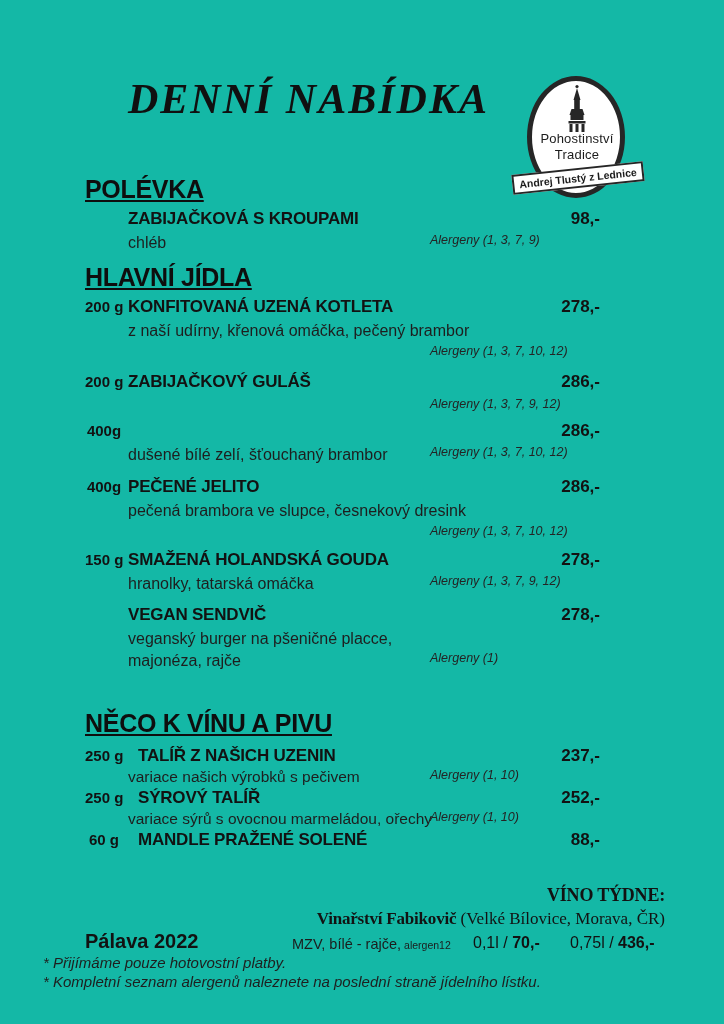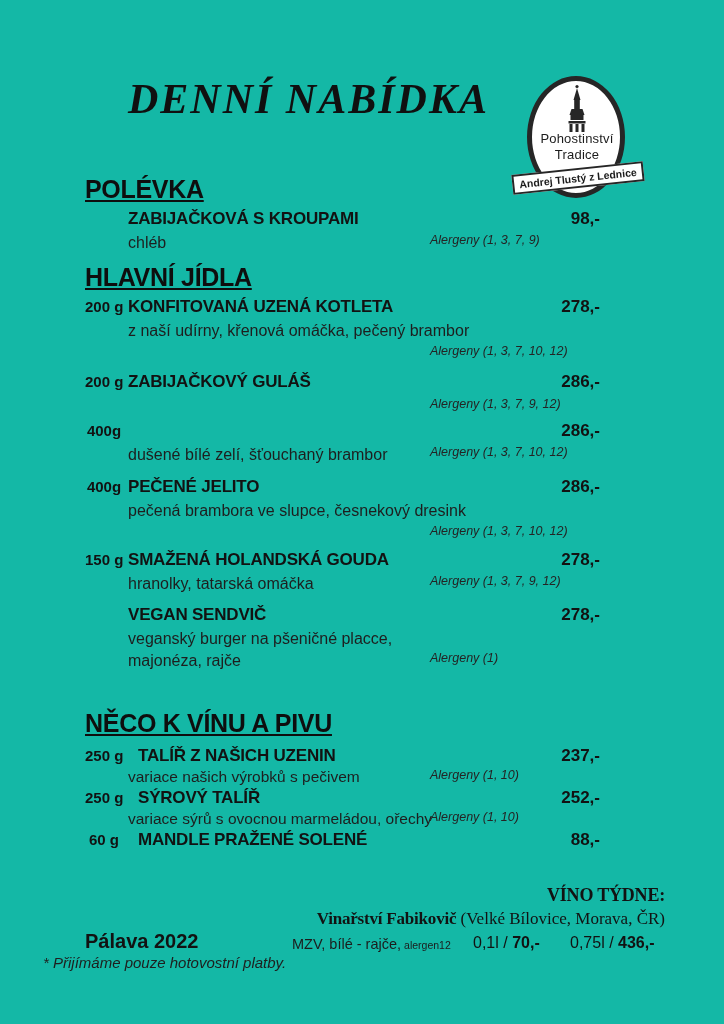--- a/index.html
+++ b/index.html
@@ -223,15 +223,16 @@
 
   <div class="wine-row">
     <span class="wr-name">Pálava 2022</span>
     <span class="wr-type"><span>MZV, bílé - rajče,</span><span class="small-alg">alergen12</span></span>
     <span class="wr-p wr-p1"><span>0,1l / </span><b>70,-</b></span>
     <span class="wr-p wr-p2"><span>0,75l / </span><b>436,-</b></span>
   </div>
 
   <div class="footnotes">
     <div>* Přijímáme pouze hotovostní platby.</div>
+    <div>* Kompletní seznam alergenů naleznete na poslední straně jídelního lístku.</div>
   </div>
 
 </div>
 
 </body></html>

